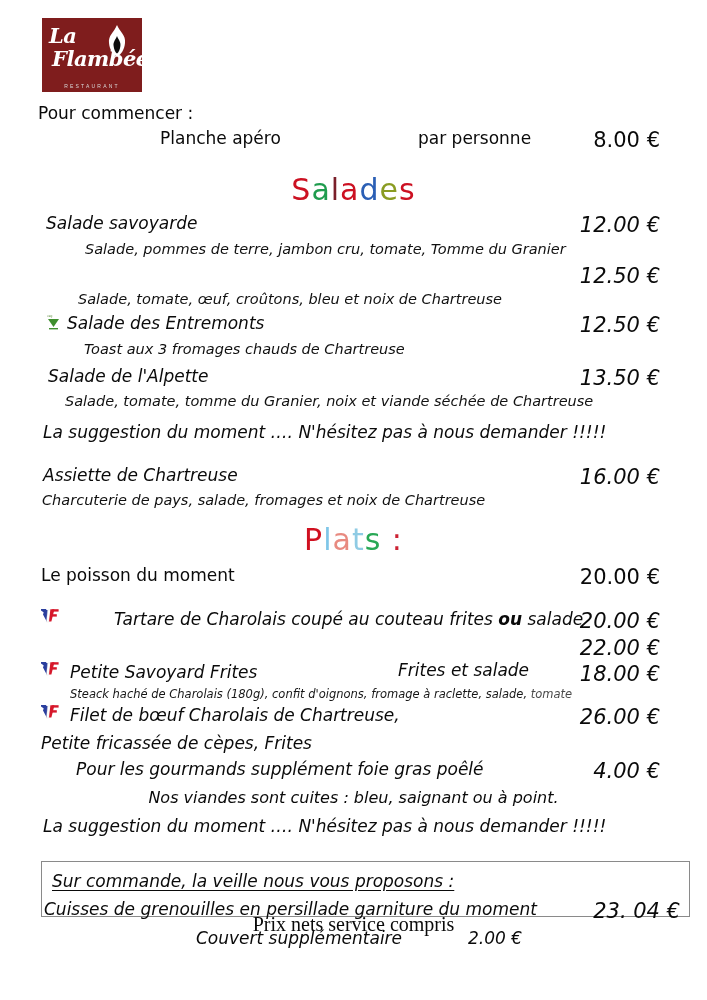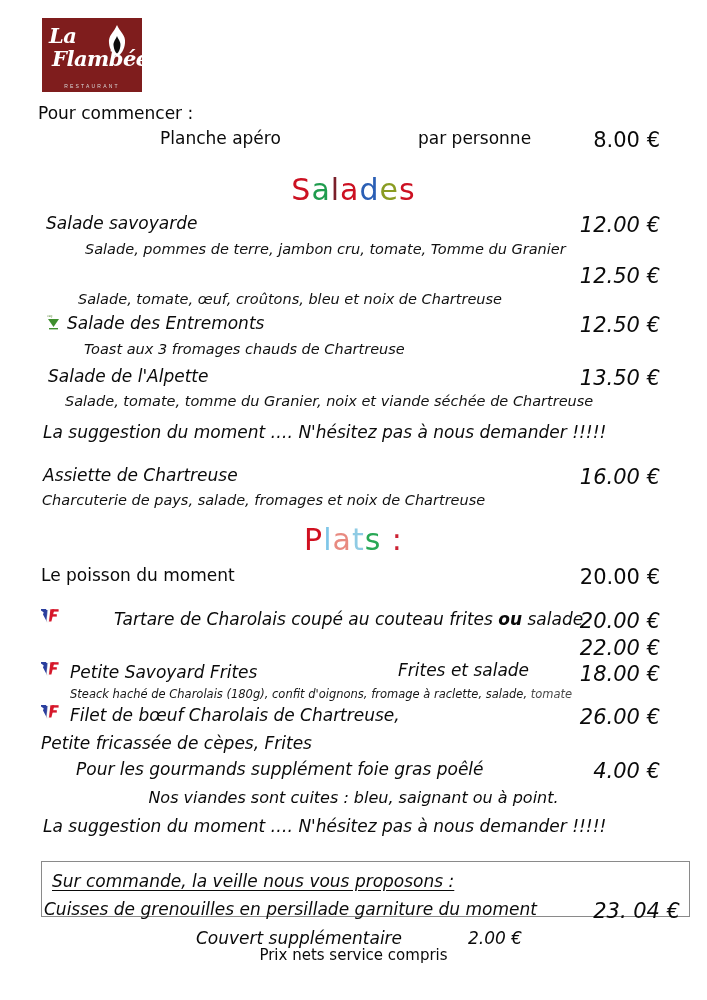--- a/index.html
+++ b/index.html
@@ -267,15 +267,15 @@
 
   <div class="row hand-i" style="left:43px; top:816px;">La suggestion du moment …. N'hésitez pas à nous demander !!!!!</div>
 
   <div class="special-box"></div>
   <div class="row hand-i underlined" style="left:52px; top:871px;">Sur commande, la veille nous vous proposons :</div>
   <div class="row hand-i" style="left:44px; top:899px;">Cuisses de grenouilles en persillade garniture du moment</div>
   <div class="price" style="left:560px; top:899px;">23. 04 €</div>
 
   <div class="row hand-i" style="left:196px; top:928px;">Couvert supplémentaire</div>
   <div class="row hand-i" style="left:468px; top:928px;">2.00 €</div>
-  <div class="center-row hand" style="top:946px; font-size:15px;">Prix nets service compris</div>
+  <div class="center-row hand" style="top:913px; font-size:20px;font-family:Liberation Serif, serif;">Prix nets service compris</div>
 
 </div>
 
 </body></html>

